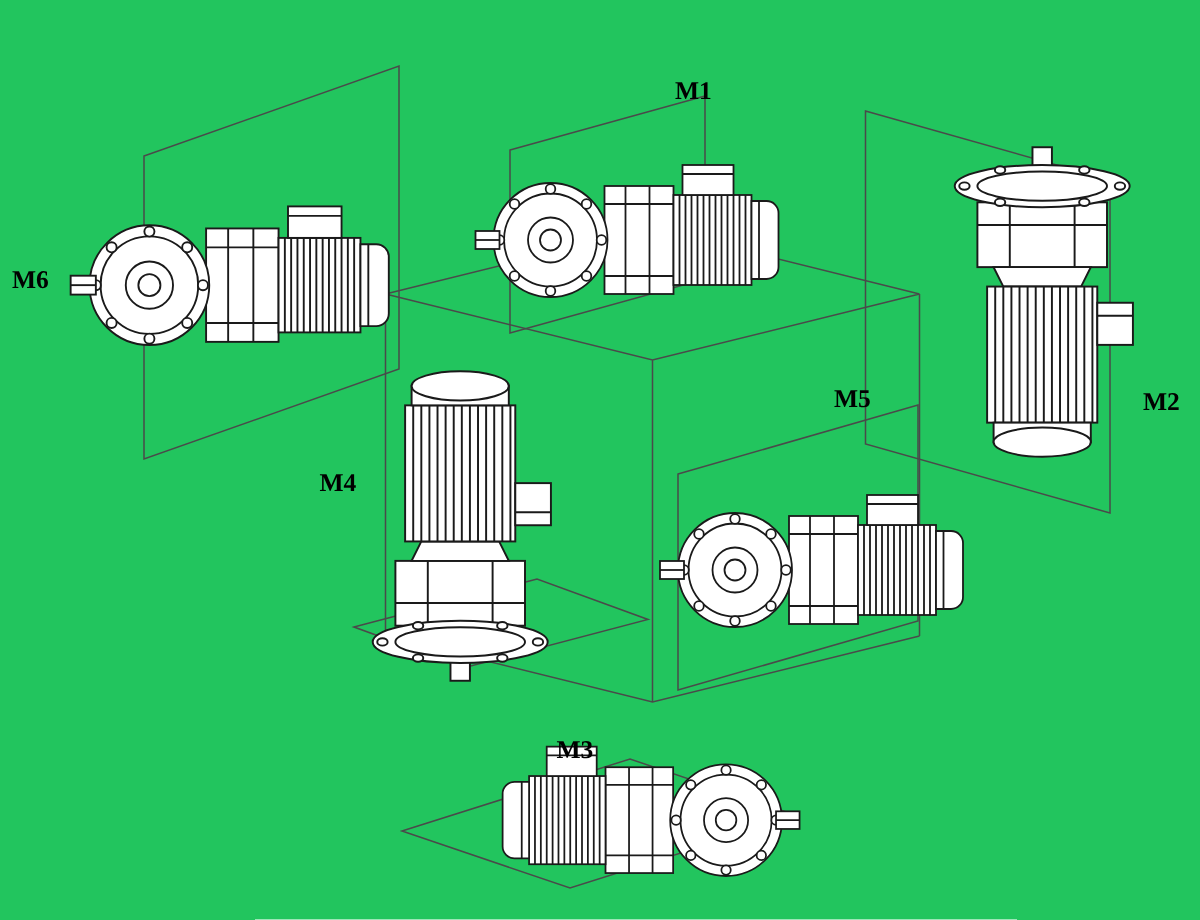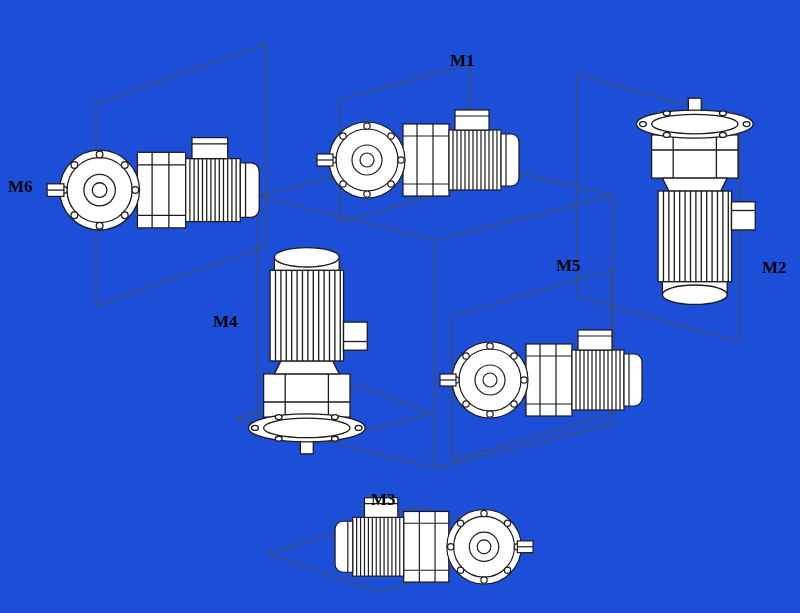--- a/index.html
+++ b/index.html
@@ -4,21 +4,21 @@
 <style>
   html, body {
     margin: 0;
     padding: 0;
     background: #ffffff;
   }
   .stage {
     position: relative;
     width: 800px;
     height: 613px;
-    background: #1d4ed8;
+    background: #22c55e;
     overflow: hidden;
     font-family: "Liberation Serif", serif;
   }
   svg { display: block; }
   .thin {
     stroke: #4a4a4a;
     stroke-width: 1;
     fill: none;
   }
   .label {

